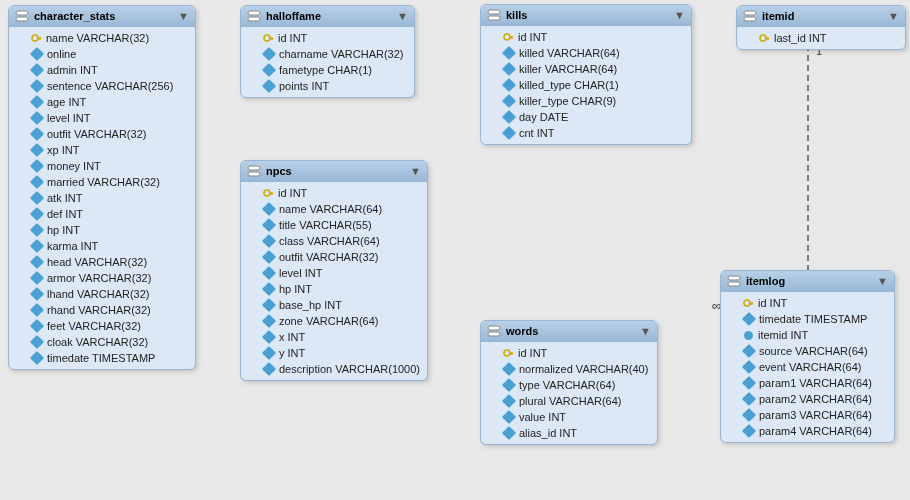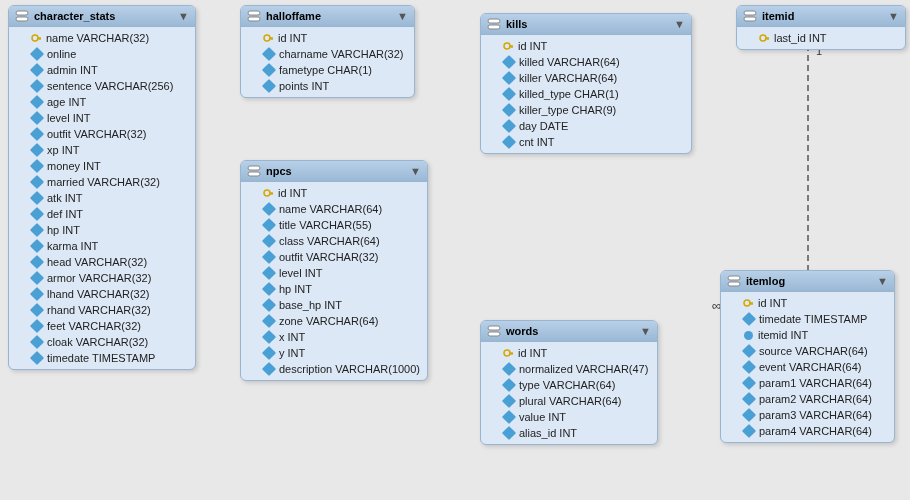--- a/index.html
+++ b/index.html
@@ -220,21 +220,21 @@
           <span style="display:inline-block;width:10px;height:10px;flex-shrink:0;transform:rotate(45deg);background:#4a9fd4;border-radius:1px;margin:1px;"></span>
           <span class="field-name">fametype CHAR(1)</span>
         </div>
         <div class="field-row">
           <span style="display:inline-block;width:10px;height:10px;flex-shrink:0;transform:rotate(45deg);background:#4a9fd4;border-radius:1px;margin:1px;"></span>
           <span class="field-name">points INT</span>
         </div>
       </div>
   </div>
 
-  <div class="table-box" style="left:480px; top:13px; width:212px;">
+  <div class="table-box" style="left:480px; top:4px; width:212px;">
     <div class="table-header">
       <svg width="14" height="12" viewBox="0 0 14 12">
         <rect x="1" y="1" width="12" height="4" rx="2" fill="#fff" stroke="#888" stroke-width="1"></rect>
         <rect x="1" y="7" width="12" height="4" rx="2" fill="#fff" stroke="#888" stroke-width="1"></rect>
       </svg>
       <span>kills</span>
       <span class="dropdown-icon">▼</span>
     </div>
     <div class="table-body" id="body-kills">
         <div class="field-row">
@@ -383,21 +383,21 @@
         <circle cx="4" cy="5" r="3" fill="none" stroke="#d4a800" stroke-width="1.5"></circle>
         <line x1="6.5" y1="5" x2="10" y2="5" stroke="#d4a800" stroke-width="1.5"></line>
         <line x1="9" y1="5" x2="9" y2="7" stroke="#d4a800" stroke-width="1.5"></line>
         <line x1="7.5" y1="5" x2="7.5" y2="6.5" stroke="#d4a800" stroke-width="1.5"></line>
       </svg>
     </span>
           <span class="field-name">id INT</span>
         </div>
         <div class="field-row">
           <span style="display:inline-block;width:10px;height:10px;flex-shrink:0;transform:rotate(45deg);background:#4a9fd4;border-radius:1px;margin:1px;"></span>
-          <span class="field-name">normalized VARCHAR(47)</span>
+          <span class="field-name">normalized VARCHAR(40)</span>
         </div>
         <div class="field-row">
           <span style="display:inline-block;width:10px;height:10px;flex-shrink:0;transform:rotate(45deg);background:#4a9fd4;border-radius:1px;margin:1px;"></span>
           <span class="field-name">type VARCHAR(64)</span>
         </div>
         <div class="field-row">
           <span style="display:inline-block;width:10px;height:10px;flex-shrink:0;transform:rotate(45deg);background:#4a9fd4;border-radius:1px;margin:1px;"></span>
           <span class="field-name">plural VARCHAR(64)</span>
         </div>
         <div class="field-row">

